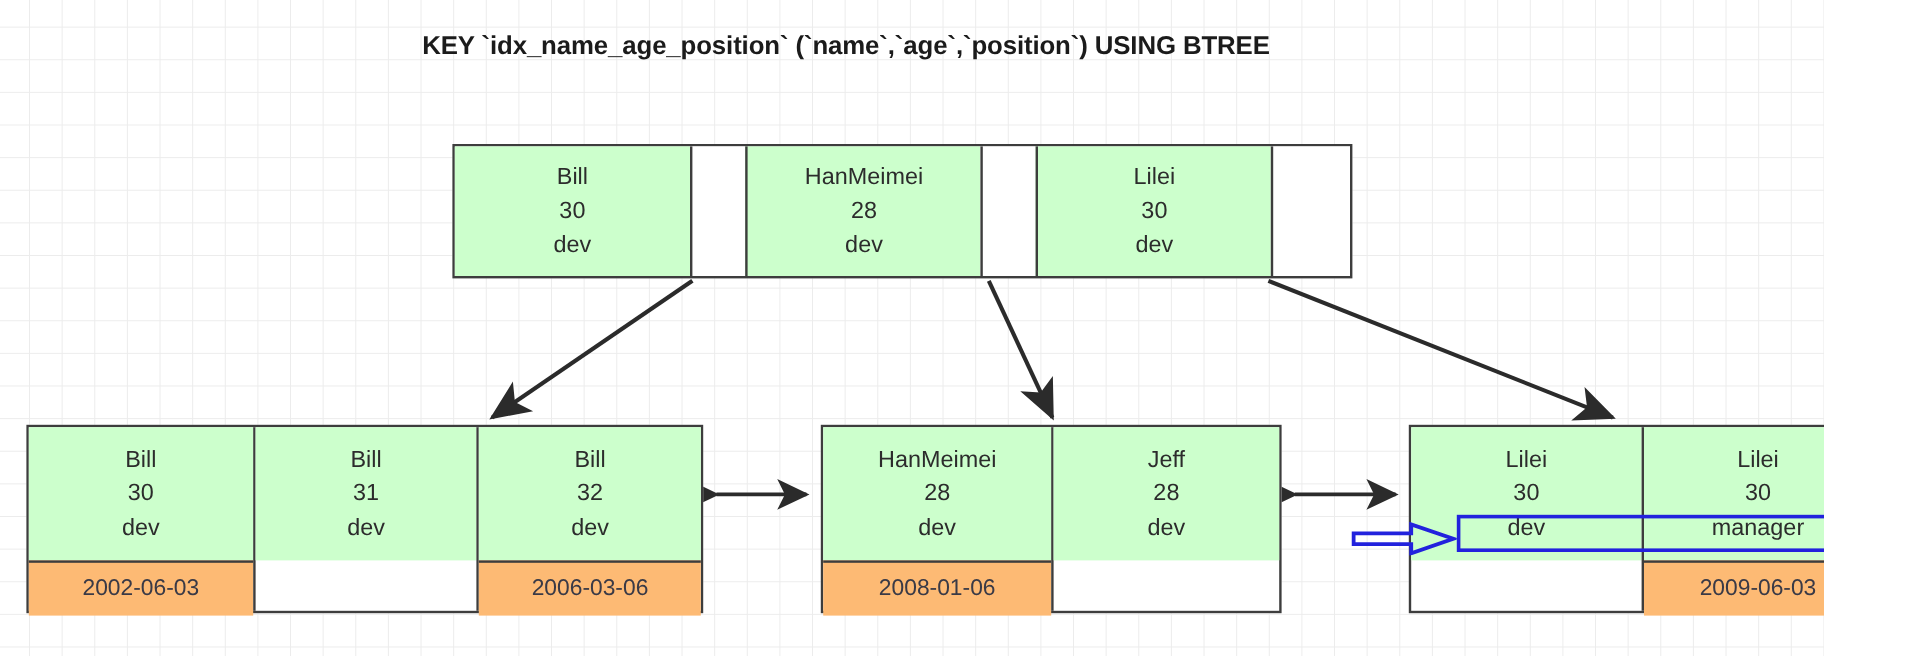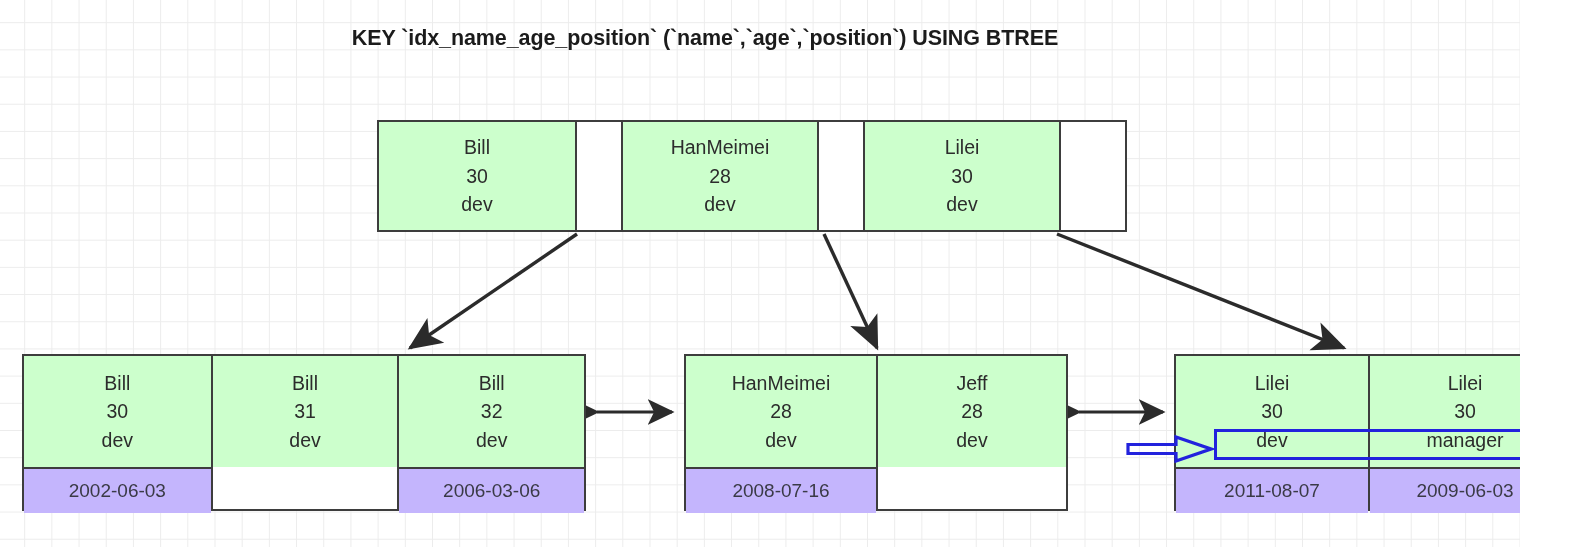--- a/index.html
+++ b/index.html
@@ -62,21 +62,21 @@
     line-height: 1.47;
     flex: 1 1 auto;
   }
   .key span { display: block; }
 
   .ptr { background: #ffffff; }
 
   .rowline { border-top: 2.5px solid #3d3d3d; }
 
   .date {
-    background: #c4b5fd;
+    background: #fdba74;
     display: flex;
     align-items: center;
     justify-content: center;
     color: #3a3a46;
     font-size: 19px;
     height: 44px;
     flex: 0 0 44px;
   }
 
   
@@ -220,39 +220,38 @@
     </div>
   </div>
 
   <div id="leaf-2" class="node leaf">
     <div class="cell">
       <div class="key">
         <span>HanMeimei</span>
         <span>28</span>
         <span>dev</span>
       </div>
-      <div class="date rowline">2008-07-16</div>
+      <div class="date rowline">2008-01-06</div>
     </div>
     <div class="cell">
       <div class="key">
         <span>Jeff</span>
         <span>28</span>
         <span>dev</span>
       </div>
     </div>
   </div>
 
   <div id="leaf-3" class="node leaf">
     <div class="cell">
       <div class="key">
         <span>Lilei</span>
         <span>30</span>
         <span>dev</span>
       </div>
-      <div class="date rowline">2011-08-07</div>
     </div>
     <div class="cell">
       <div class="key">
         <span>Lilei</span>
         <span>30</span>
         <span>manager</span>
       </div>
       <div class="date rowline">2009-06-03</div>
     </div>
   </div>

